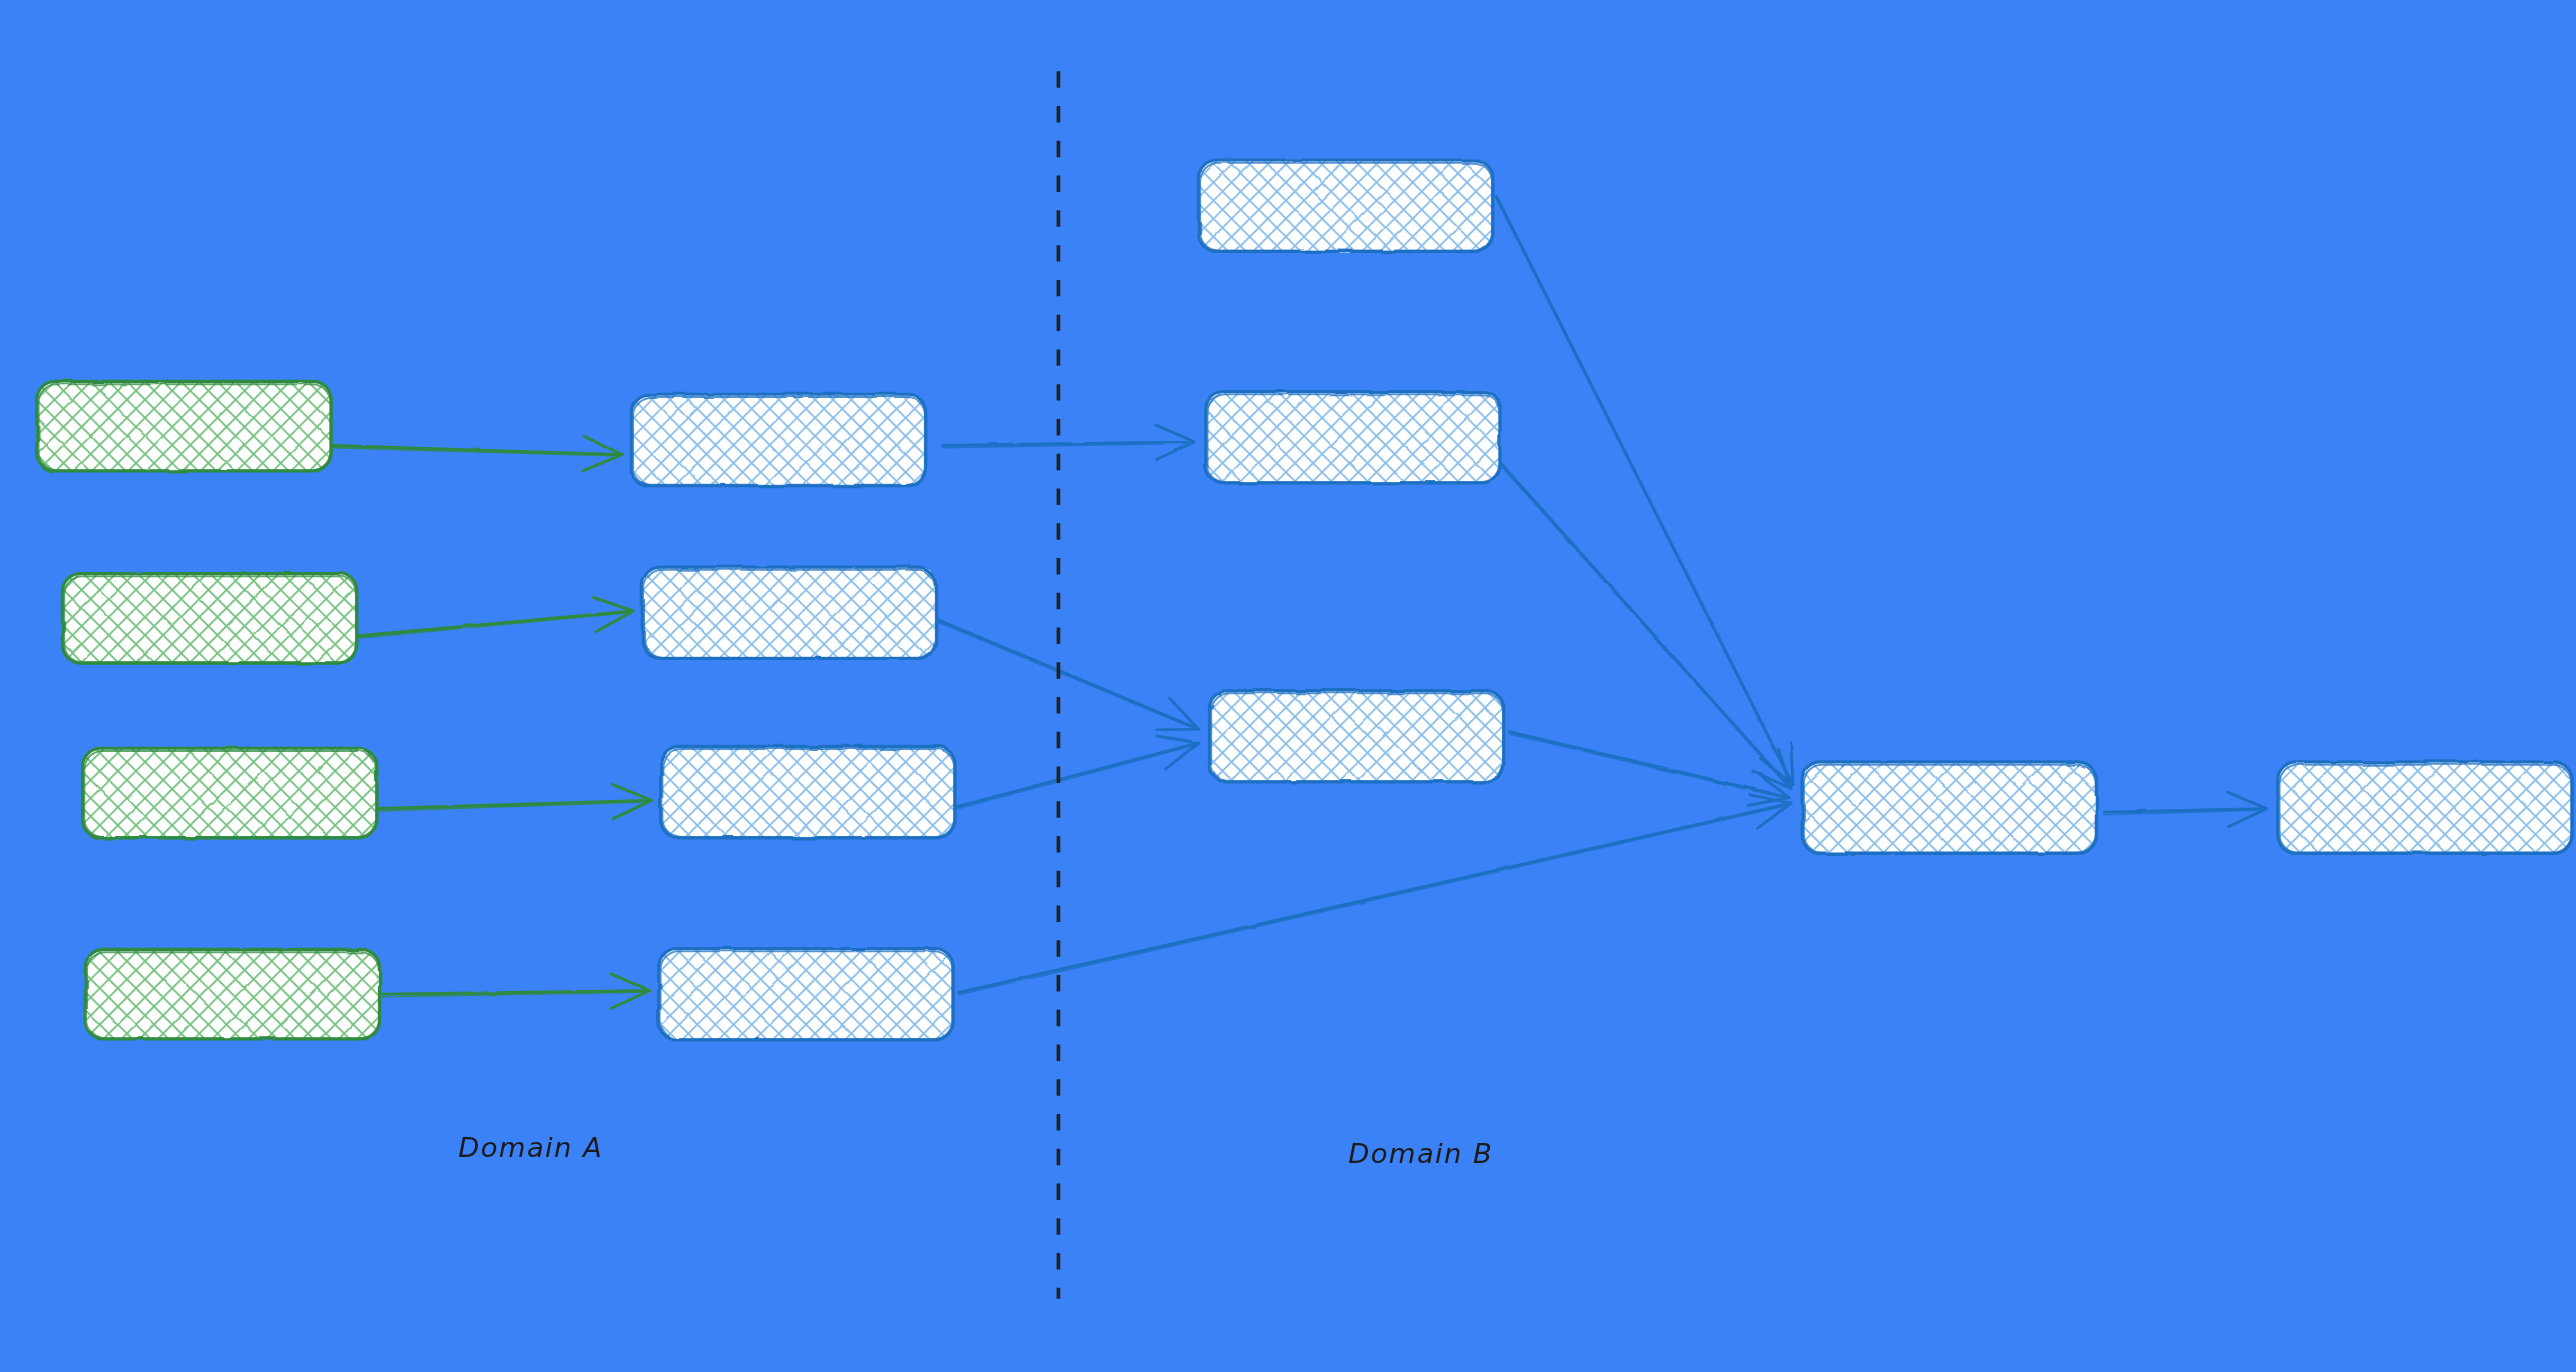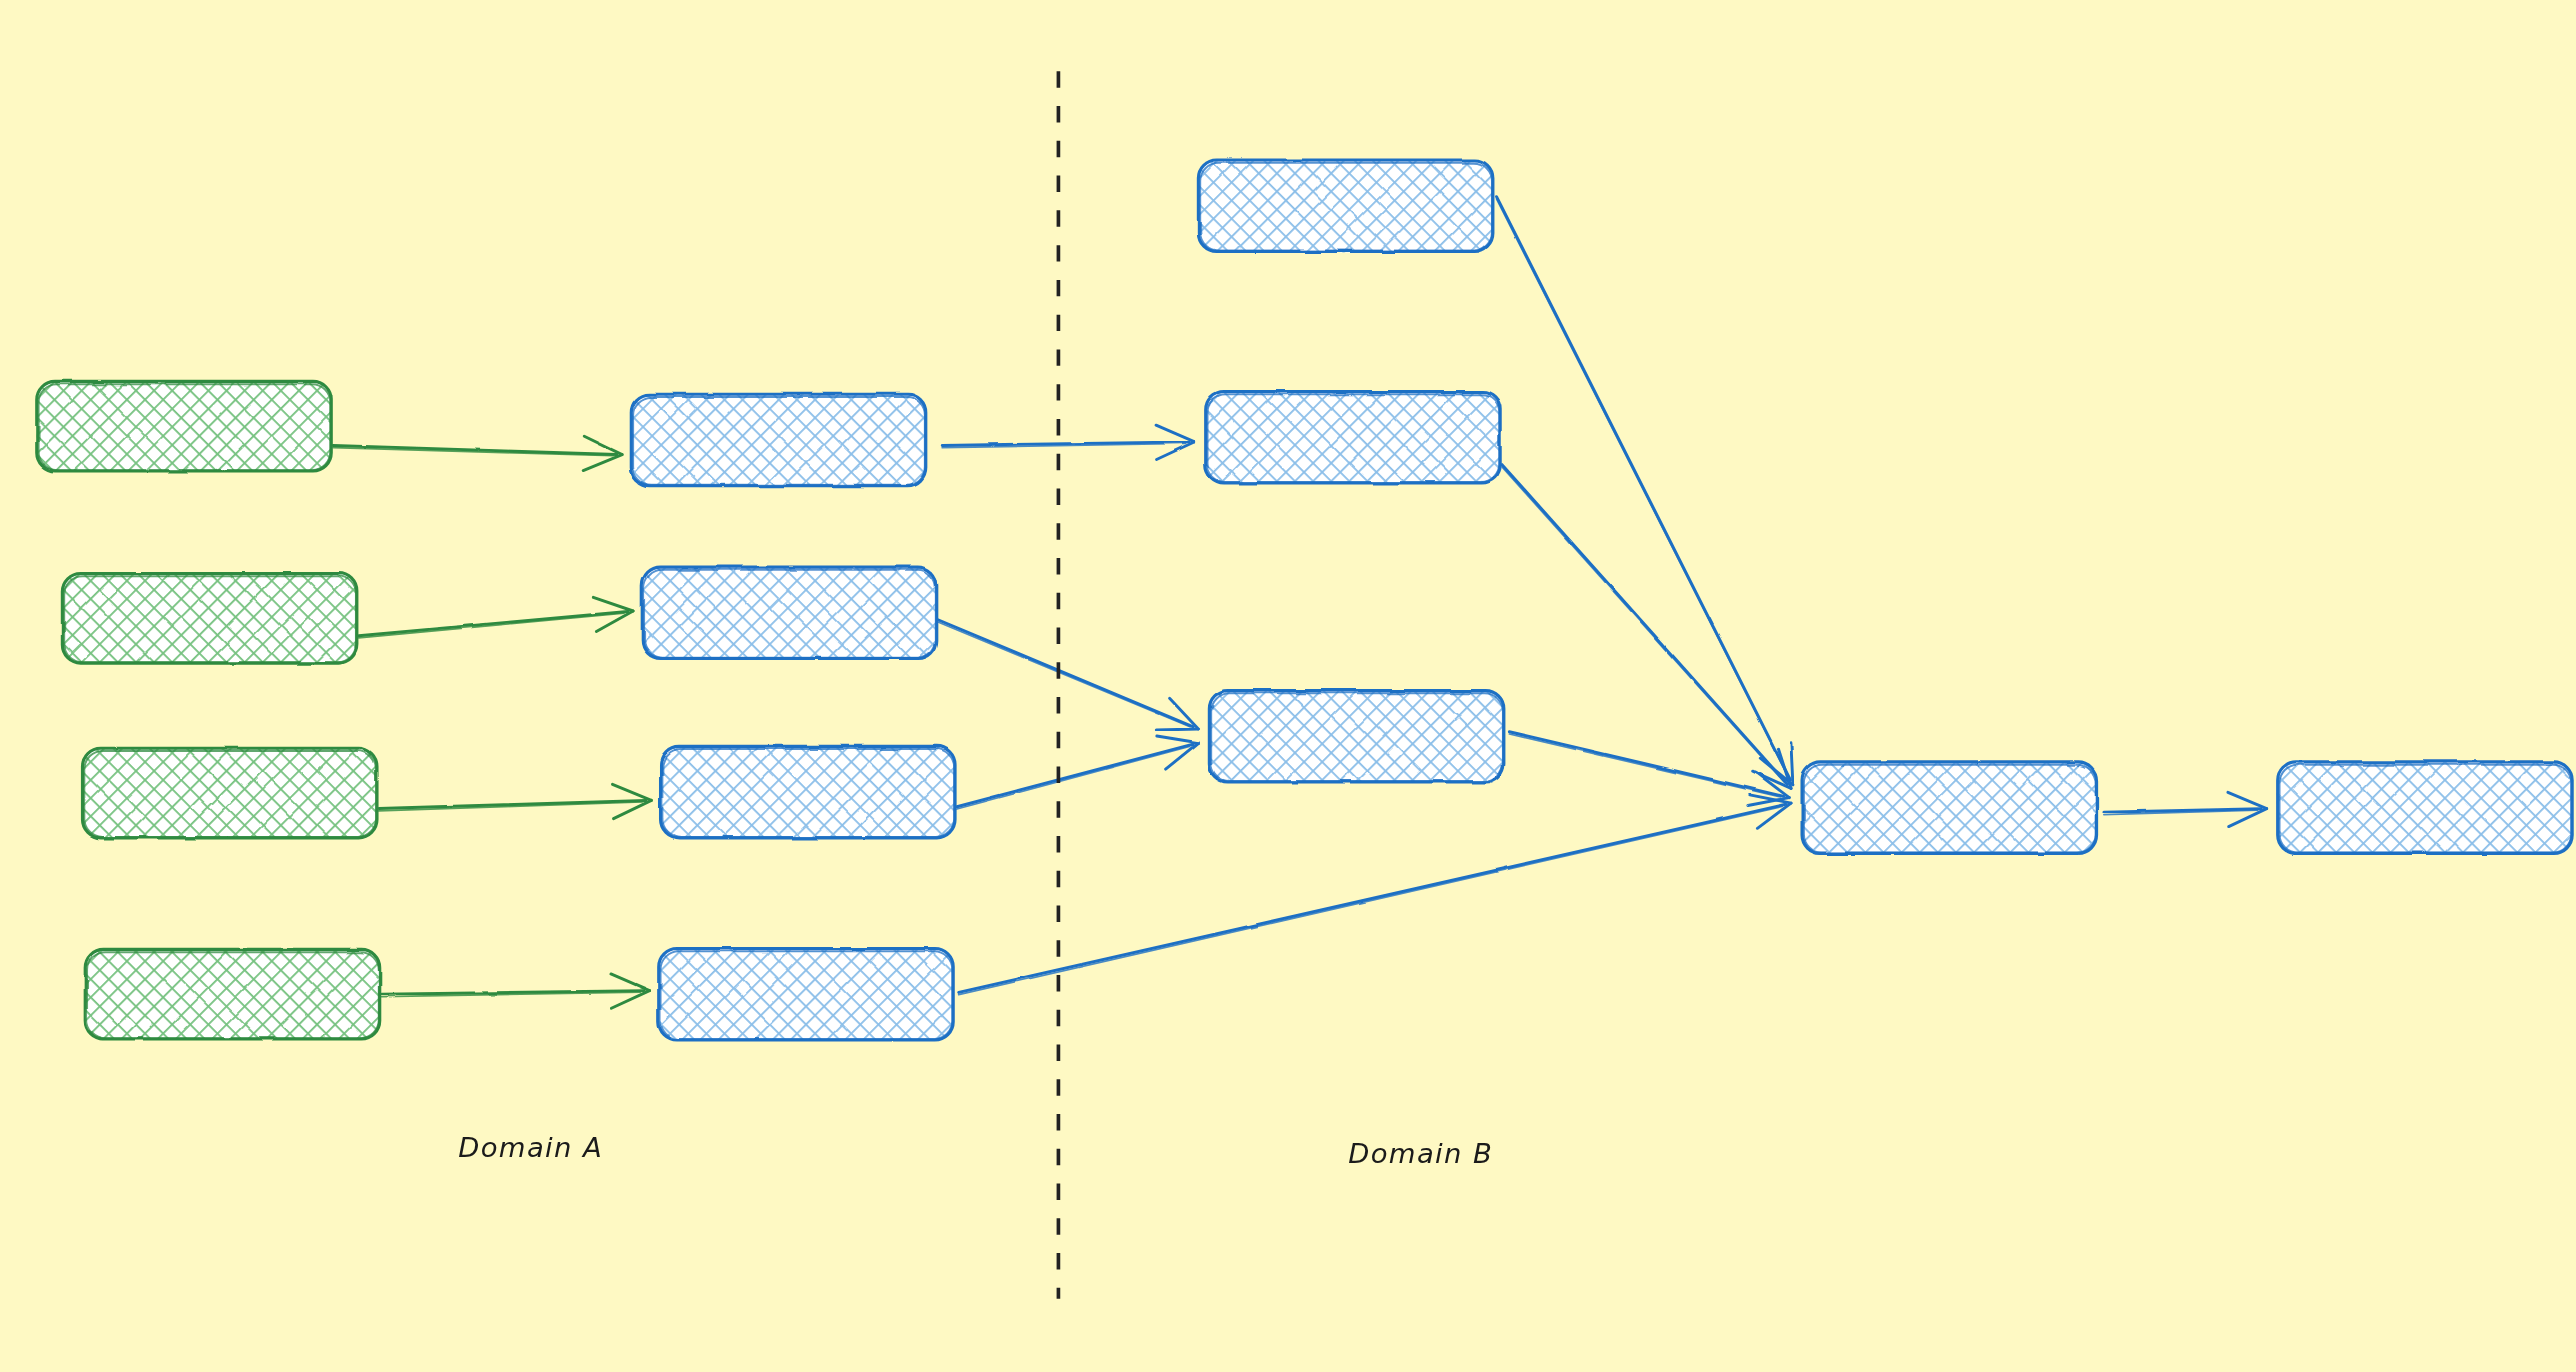--- a/index.html
+++ b/index.html
@@ -11,21 +11,21 @@
   body {
     width: 2576px;
     height: 1372px;
     overflow: hidden;
     font-family: "DejaVu Sans", sans-serif;
   }
   #diagram-root {
     position: relative;
     width: 2576px;
     height: 1372px;
-    background: #fef9c3;
+    background: #3b82f6;
   }
   svg.canvas {
     position: absolute;
     top: 0;
     left: 0;
     width: 2576px;
     height: 1372px;
     display: block;
   }
   .domain-label {

